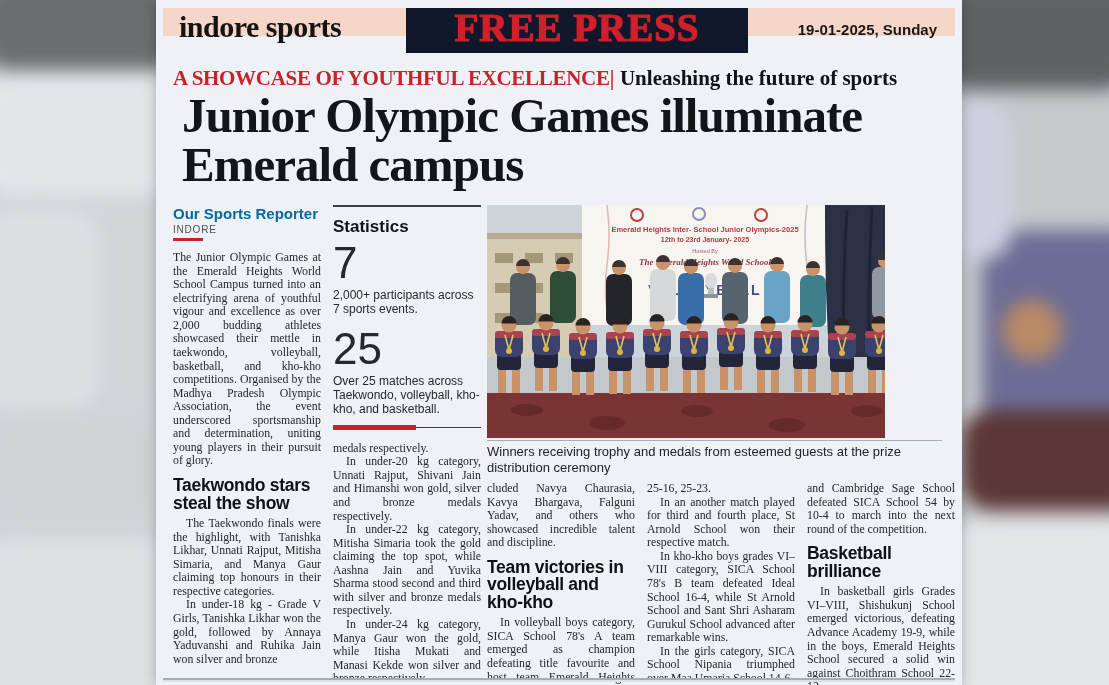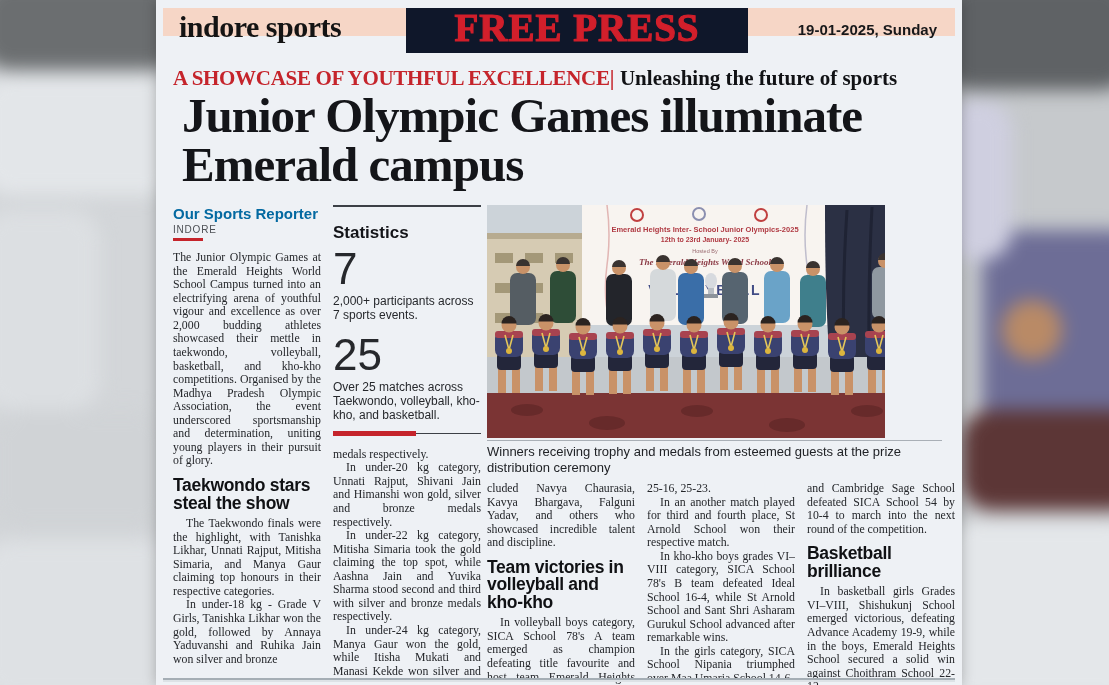--- a/index.html
+++ b/index.html
@@ -37,21 +37,21 @@
   .body-text p{margin:0;font-family:"Liberation Serif",serif;font-size:11.8px;
         line-height:1.15;text-align:justify;color:#24262a;}
   .body-text p.ind{text-indent:13px;}
   .subhead{font-family:"Liberation Sans",sans-serif;font-weight:bold;font-size:17.5px;
         line-height:1.0;letter-spacing:-.3px;color:#101114;margin:9px 0 5px 0;}
   
   .byline-author{font-weight:bold;font-size:15px;color:#0369a1;}
   .byline-loc{font-size:10px;letter-spacing:.8px;color:#4c4f54;margin-top:2px;}
   .byline-bar{width:30px;height:3px;background:#c5242b;margin:3px 0 10px 0;}
   
-  .stats{border-top:2px solid #3c4046;padding-top:14px;margin-bottom:8px;}
+  .stats{border-top:2px solid #3c4046;padding-top:8px;margin-bottom:8px;}
   .stats-title{font-weight:bold;font-size:17px;color:#131418;margin:2px 0 4px 0;}
   .stat-number{font-size:44px;line-height:1.02;color:#26282c;font-weight:normal;}
   .stat-caption{font-size:12px;line-height:1.2;color:#26282c;margin:2px 0 10px 0;}
   .stats-rule{position:relative;height:6px;border-top:1px solid #3c4046;margin-top:2px;}
   .stats-rule::after{content:"";position:absolute;left:0;top:-3px;width:56%;height:5px;background:#c5242b;}
   
   .photo{position:absolute;left:331px;top:205px;width:398px;height:233px;overflow:hidden;background:#cdd3d8;}
   .caption{position:absolute;left:331px;top:440px;width:455px;border-top:1px solid #a9afb6;
         padding-top:3px;font-size:13px;line-height:1.25;color:#212327;}
   .bottom-rule{position:absolute;left:7px;top:678px;width:792px;height:2px;background:#a5aeb5;box-shadow:0 2px 0 #dde2e6;}

